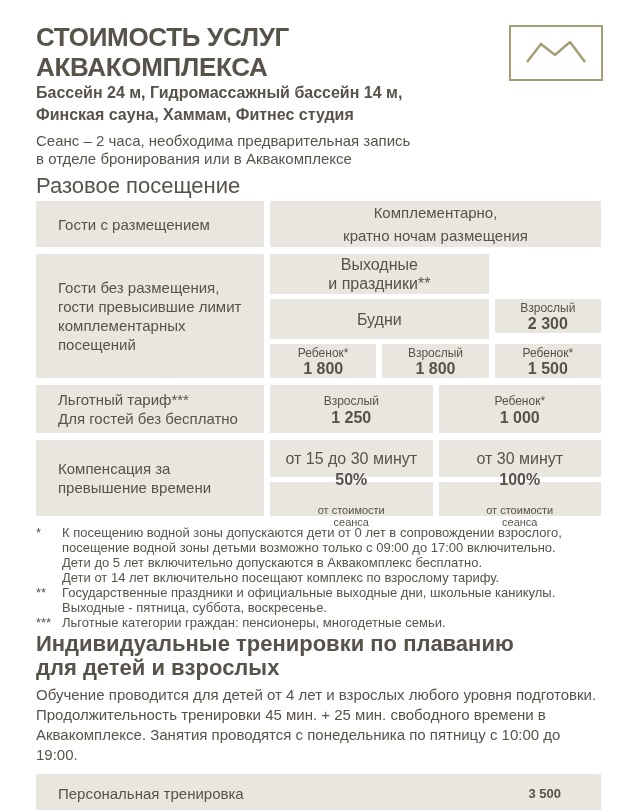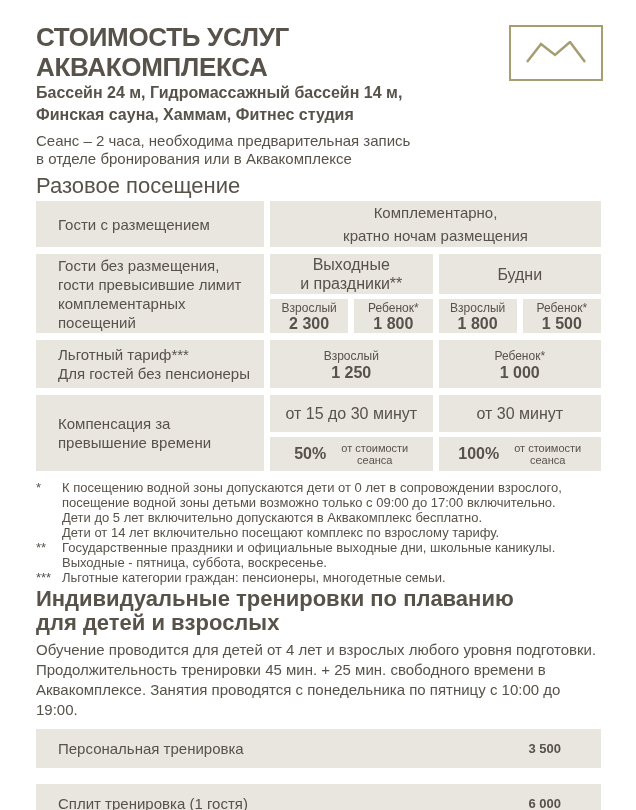--- a/index.html
+++ b/index.html
@@ -31,30 +31,30 @@
   
   .t-row { display: grid; grid-template-columns: 228px 1fr; column-gap: 6px; margin-bottom: 7px; }
   .cell { background: #e9e6e0; }
   .left-cell {
     display: flex; align-items: center; padding-left: 22px;
     font-size: 15px; line-height: 19px; white-space: pre-line;
   }
   .center-cell { display: flex; flex-direction: column; align-items: center; justify-content: center; text-align: center; }
   .row1 .cell { min-height: 42px; }
   .row1-value { font-size: 15px; line-height: 23px; white-space: pre-line; }
-  .grid4 { display: grid; grid-template-columns: repeat(4, 1fr); gap: 5px 6px; }
+  .grid4 { display: grid; grid-template-columns: repeat(3, 1fr); gap: 5px 6px; }
   .grid2 { display: grid; grid-template-columns: repeat(2, 1fr); gap: 5px 6px; }
   .group-header { grid-column: span 2; height: 40px; font-size: 16px; line-height: 19px; white-space: pre-line; }
   .price-cell { height: 34px; }
   .price-cell .lbl { font-size: 12px; line-height: 14px; }
   .price-cell .val { font-size: 16px; line-height: 17px; font-weight: 700; }
   .row3 .price-cell { height: 48px; }
   .row3 .price-cell .lbl { line-height: 16px; }
   .duration-cell { height: 37px; font-size: 16px; }
-  .penalty-cell { height: 34px; flex-direction: row; gap: 15px; }
+  .penalty-cell { height: 34px; flex-direction: column; gap: 15px; }
   .penalty-cell .pct { font-size: 16px; font-weight: 700; }
   .penalty-cell .note { font-size: 11px; line-height: 12px; text-align: center; white-space: pre-line; }
 
   
   .footnotes { margin-top: 9px; }
   .footnote { display: flex; font-size: 13px; line-height: 15px; }
   .fn-marker { width: 26px; flex-shrink: 0; }
   .fn-text { white-space: pre-line; }
 
   
@@ -123,21 +123,21 @@
         </div>
         <div class="cell center-cell price-cell">
           <span class="lbl">Ребенок*</span>
           <span class="val">1 500</span>
         </div>
       </div>
     </div>
 
     <div class="t-row row3">
       <div class="cell left-cell">Льготный тариф***
-Для гостей без пенсионеры</div>
+Для гостей без бесплатно</div>
       <div class="grid2">
         <div class="cell center-cell price-cell">
           <span class="lbl">Взрослый</span>
           <span class="val">1 250</span>
         </div>
         <div class="cell center-cell price-cell">
           <span class="lbl">Ребенок*</span>
           <span class="val">1 000</span>
         </div>
       </div>

